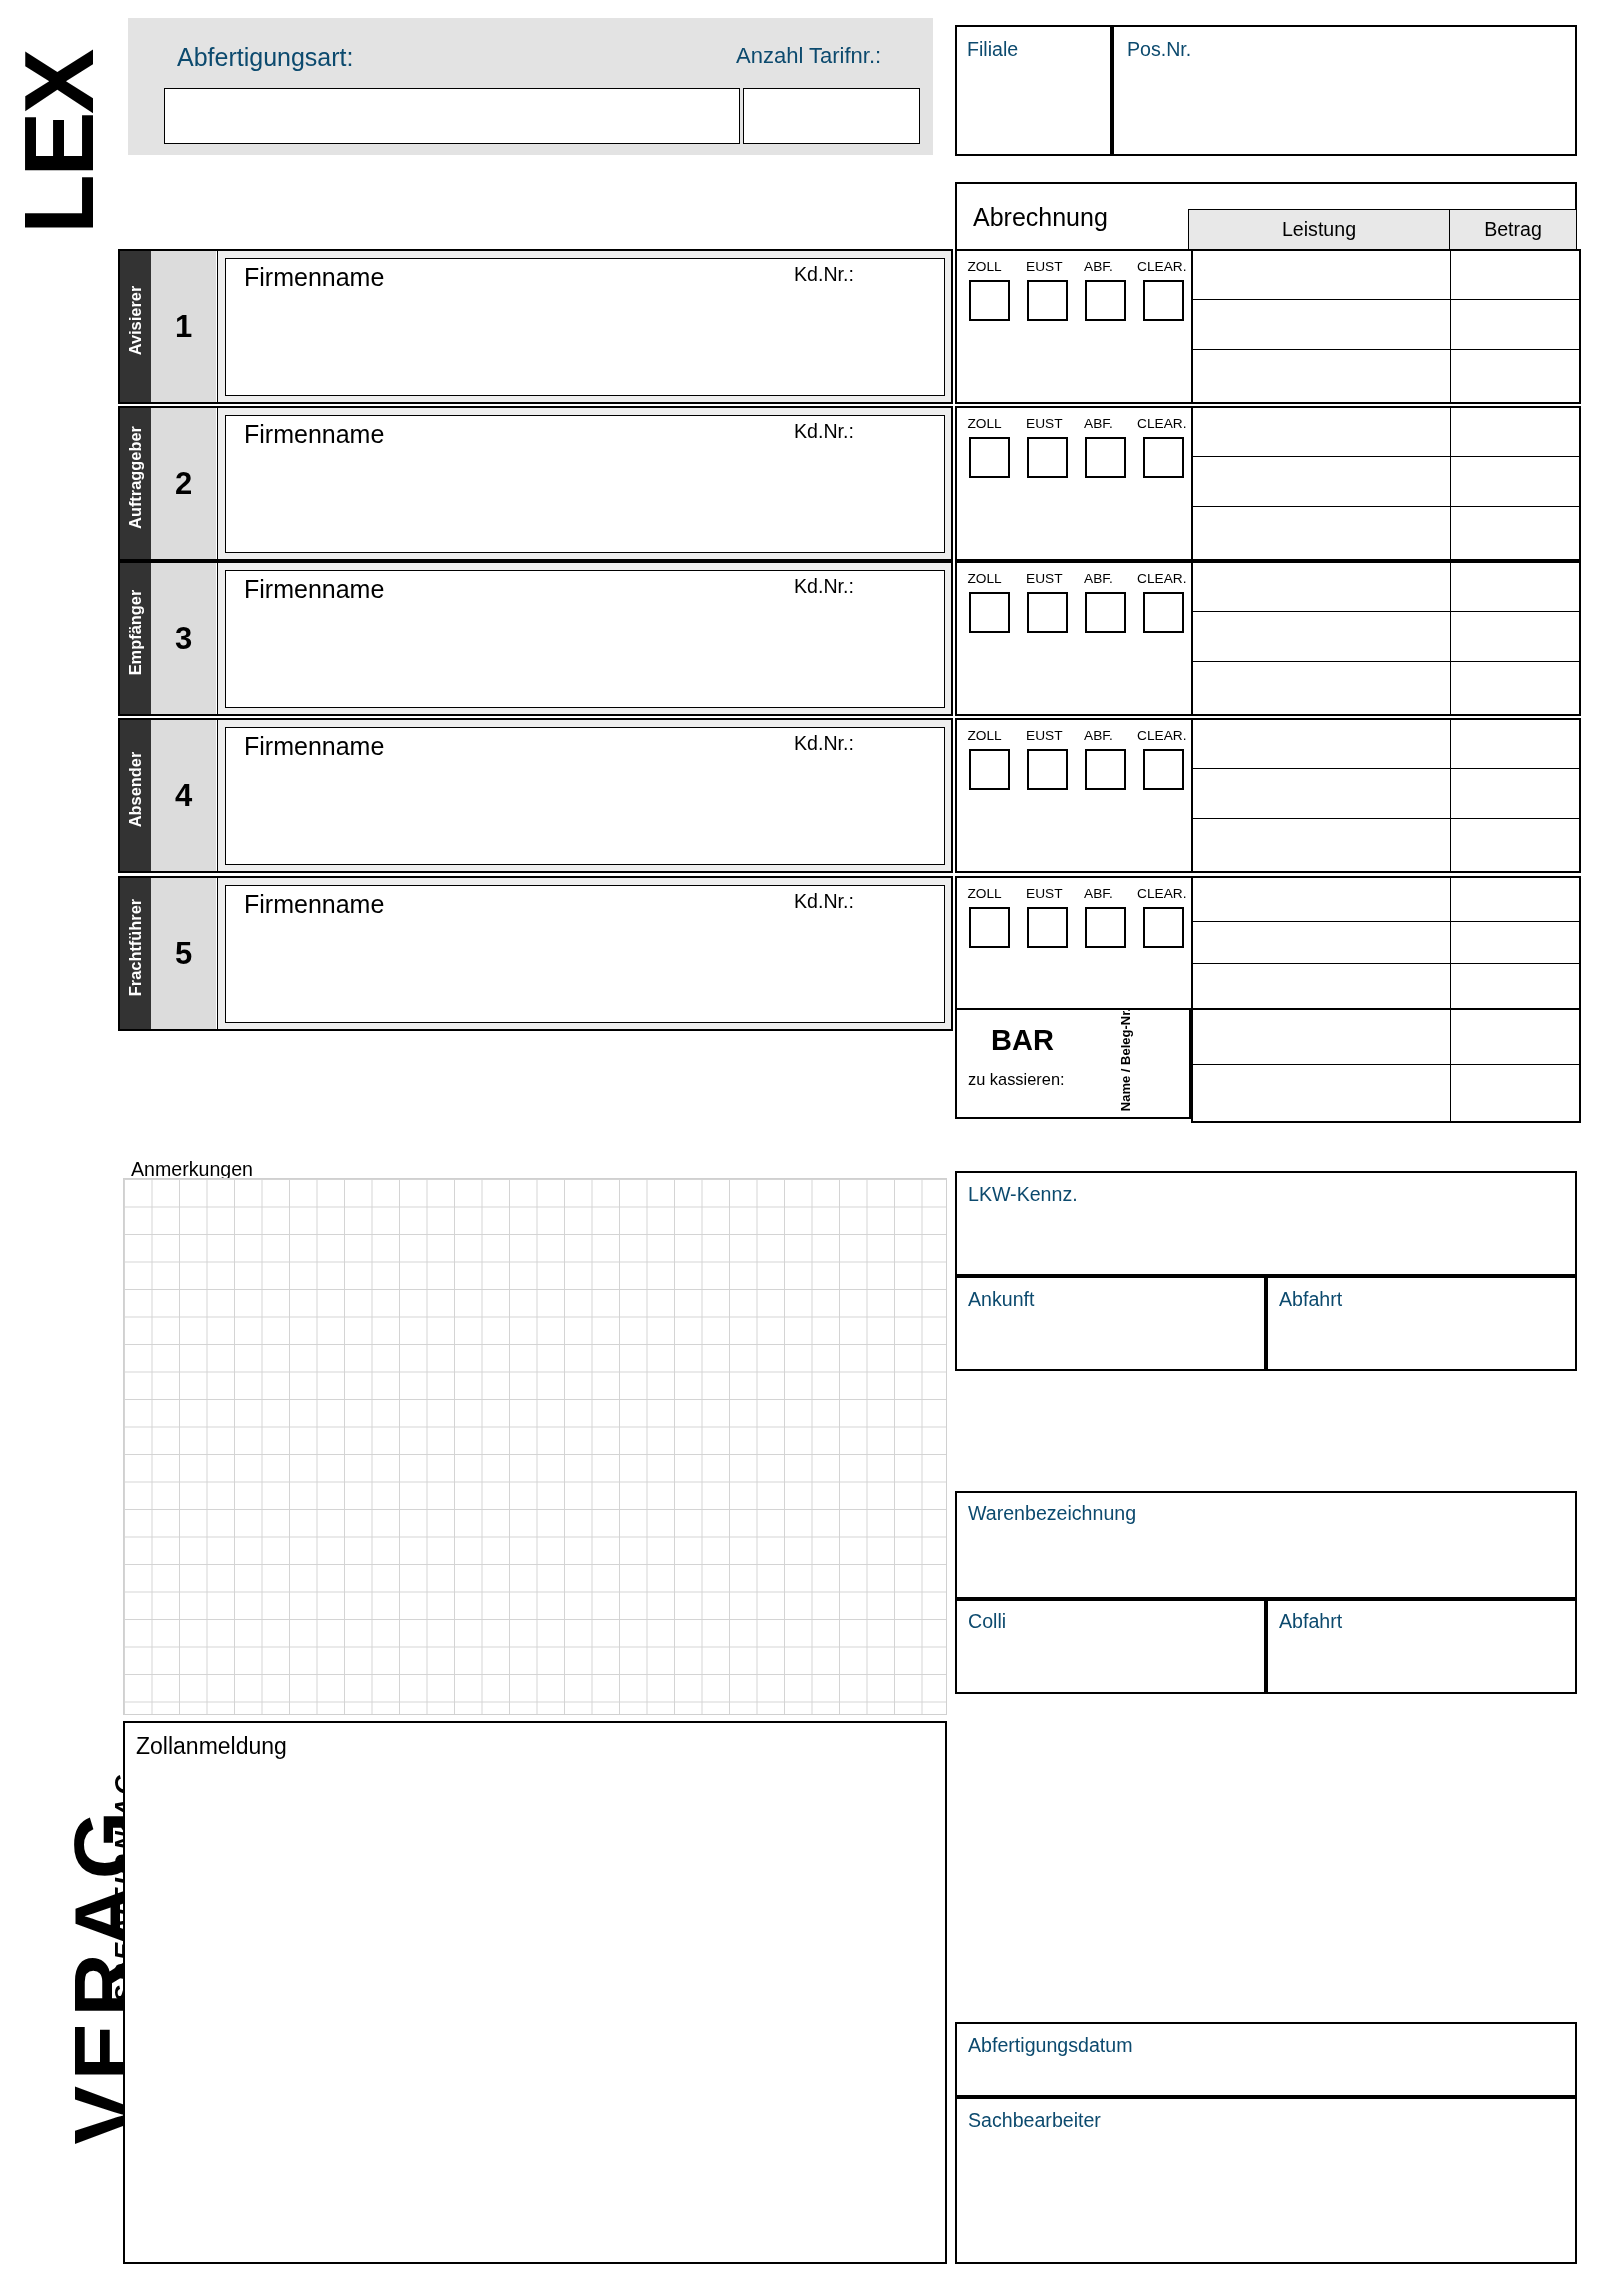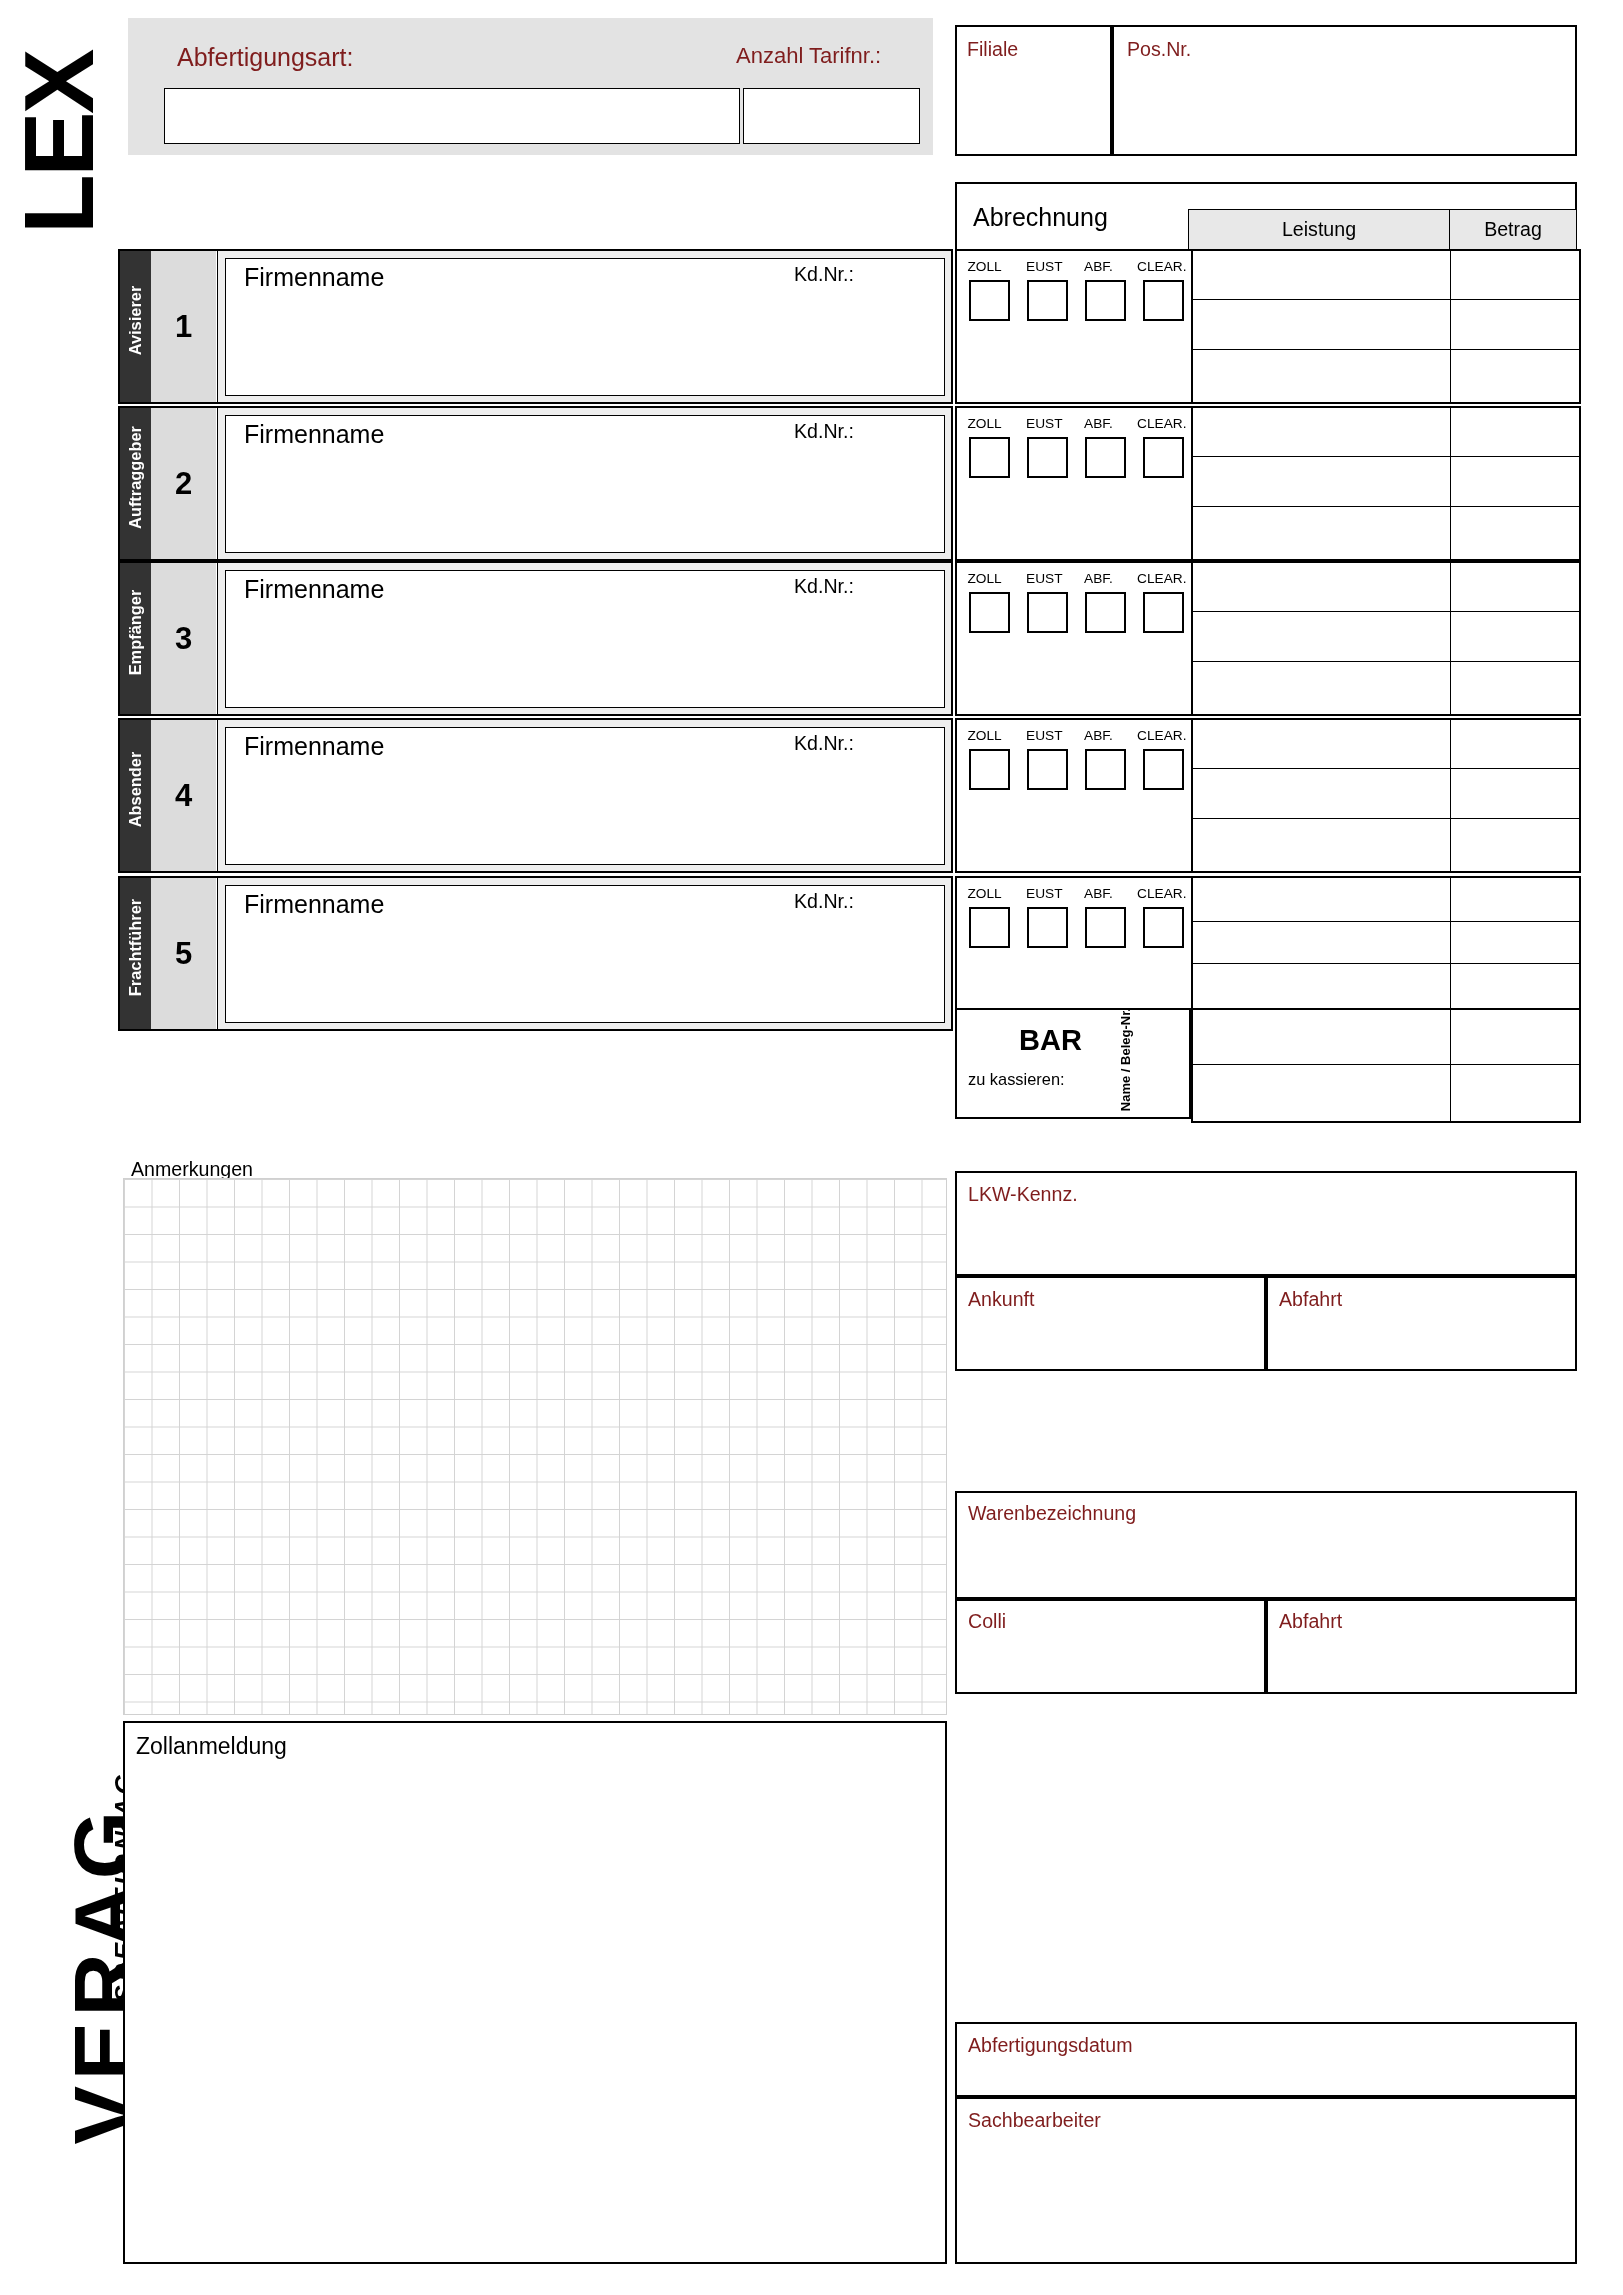--- a/index.html
+++ b/index.html
@@ -13,21 +13,21 @@
   }
   #page {
     position: relative;
     width: 1623px;
     height: 2295px;
     background: #ffffff;
     overflow: hidden;
   }
   .abs { position: absolute; box-sizing: border-box; }
   .bx { border: 2px solid #000; background: #fff; }
-  .lbl { font-size: 19.6px; color: #7f1d1d; }
+  .lbl { font-size: 19.6px; color: #0c4a6e; }
   .lbl-sm { font-size: 14.4px; }
 
   
   #lex-logo {
     left: 6.5px; top: 6.5px; width: 105px; height: 262px;
   }
   #lex-logo .lex-text {
     position: absolute;
     left: -79px; top: 79px;
     width: 262px;
@@ -134,21 +134,21 @@
   .abr-line {
     position: absolute; left: 0; right: 0; height: 1.3px; background: #000;
   }
   .abr-vline {
     position: absolute; top: 0; bottom: 0; width: 1.3px; background: #000;
     left: 257px;
   }
 
   
   #bar-box { left: 955px; top: 1008px; width: 236px; height: 111px; }
-  #bar-title { left: 991px; top: 1024px; font-size: 29px; font-weight: bold; margin-left: 28px; }
+  #bar-title { left: 991px; top: 1024px; font-size: 29px; font-weight: bold; }
   #bar-sub { left: 968px; top: 1070px; font-size: 16.4px; }
   #bar-vert {
     left: 1109px; top: 1011px; width: 26px; height: 105px;
   }
   #bar-vert span {
     position: absolute; left: -39px; top: 41px; width: 111px;
     text-align: center; transform: rotate(-90deg);
     font-size: 13px; font-weight: bold;
   }
 

